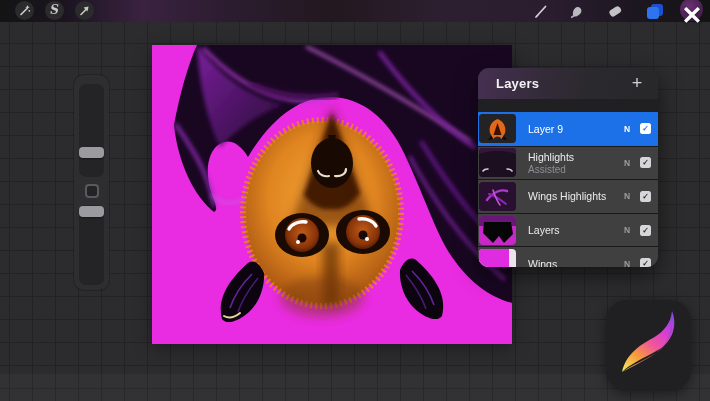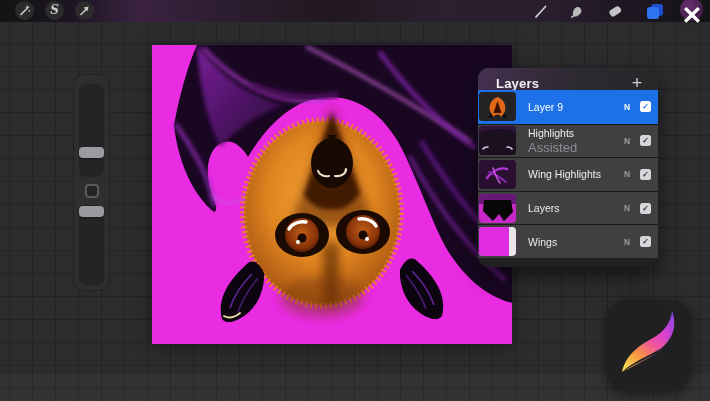--- a/index.html
+++ b/index.html
@@ -56,33 +56,33 @@
   .panel { position:absolute; left:478px; top:68px; width:180px; height:199px;
     border-radius:11px; overflow:hidden; background:#202022;
     box-shadow:0 8px 22px rgba(0,0,0,.55); }
   .panel-header { position:relative; height:31px; display:flex; align-items:center;
     background:linear-gradient(100deg,#463052 0%,#352b3a 34%,#2a292d 62%,#28282b 100%); }
   .panel-title { color:#f2f2f4; font-size:13px; font-weight:bold; margin-left:18px;
     letter-spacing:.2px; }
   .panel-add { position:absolute; right:10px; top:4px; width:22px; height:22px;
     color:#d2d2d6; font-size:18px; font-weight:300; text-align:center; line-height:22px;
     cursor:pointer; }
-  .rows { position:absolute; left:0; top:22px; width:180px; height:168px; }
+  .rows { position:absolute; left:0; top:44px; width:180px; height:168px; }
   .lrow { position:relative; height:33.6px; display:flex; align-items:center;
     background:#404040; border-top:1px solid #19191b; cursor:pointer; }
   .lrow:first-child { border-top:none; }
   .lrow.selected { background:#1c70e8; border-top:none; }
   .thumb { width:37px; height:29px; margin:0 0 0 1px; border-radius:4px; overflow:hidden;
     flex:0 0 auto; background:#242426; }
   .lrow.selected .thumb { background:#333336; }
   .meta { flex:1 1 auto; margin-left:12px; display:flex; flex-direction:column;
     justify-content:center; }
   .lname { color:#ececef; font-size:10.5px; }
   .lrow.selected .lname { color:#ffffff; }
-  .lsub { color:#8d8d96; font-size:13px; margin-top:1px; }
+  .lsub { color:#8d8d96; font-size:10px; margin-top:1px; }
   .blend { width:14px; text-align:center; color:#9d9da3; font-size:8.5px; font-weight:bold;
     flex:0 0 auto; cursor:pointer; }
   .lrow.selected .blend { color:#ffffff; }
   .checkbox { width:11px; height:11px; margin:0 7px 0 6px; border-radius:2.5px;
     background:#d6d6da; color:#2a2a2c; font-size:8px; font-weight:bold; display:flex;
     align-items:center; justify-content:center; flex:0 0 auto; cursor:pointer; }
   .lrow.selected .checkbox { background:#ffffff; color:#1c70e8; }
 
   
   .logo { position:absolute; left:606px; top:300px; width:85px; height:91px;
@@ -272,21 +272,21 @@
       <div class="lrow">
         <div class="thumb">
           <svg width="37" height="29" viewBox="0 0 37 29">
             <rect width="37" height="29" fill="#2a1030"></rect>
             <path d="M8,18 C14,10 22,7 28,9" stroke="#b038d0" stroke-width="2.4" fill="none" stroke-linecap="round"></path>
             <path d="M10,12 C16,14 22,18 27,22" stroke="#8828b0" stroke-width="2" fill="none" stroke-linecap="round"></path>
             <path d="M14,8 C16,14 18,19 21,23" stroke="#c850e0" stroke-width="1.6" fill="none" stroke-linecap="round"></path>
           </svg>
         </div>
         <div class="meta">
-          <span class="lname">Wing Highlights</span>
+          <span class="lname">Wings Highlights</span>
         </div>
         <span class="blend">N</span>
         <span class="checkbox">✓</span>
       </div>
 
       <div class="lrow">
         <div class="thumb">
           <svg width="37" height="29" viewBox="0 0 37 29">
             <rect width="37" height="29" fill="#c828c8"></rect>
             <rect width="37" height="10" fill="#6a1878"></rect>

